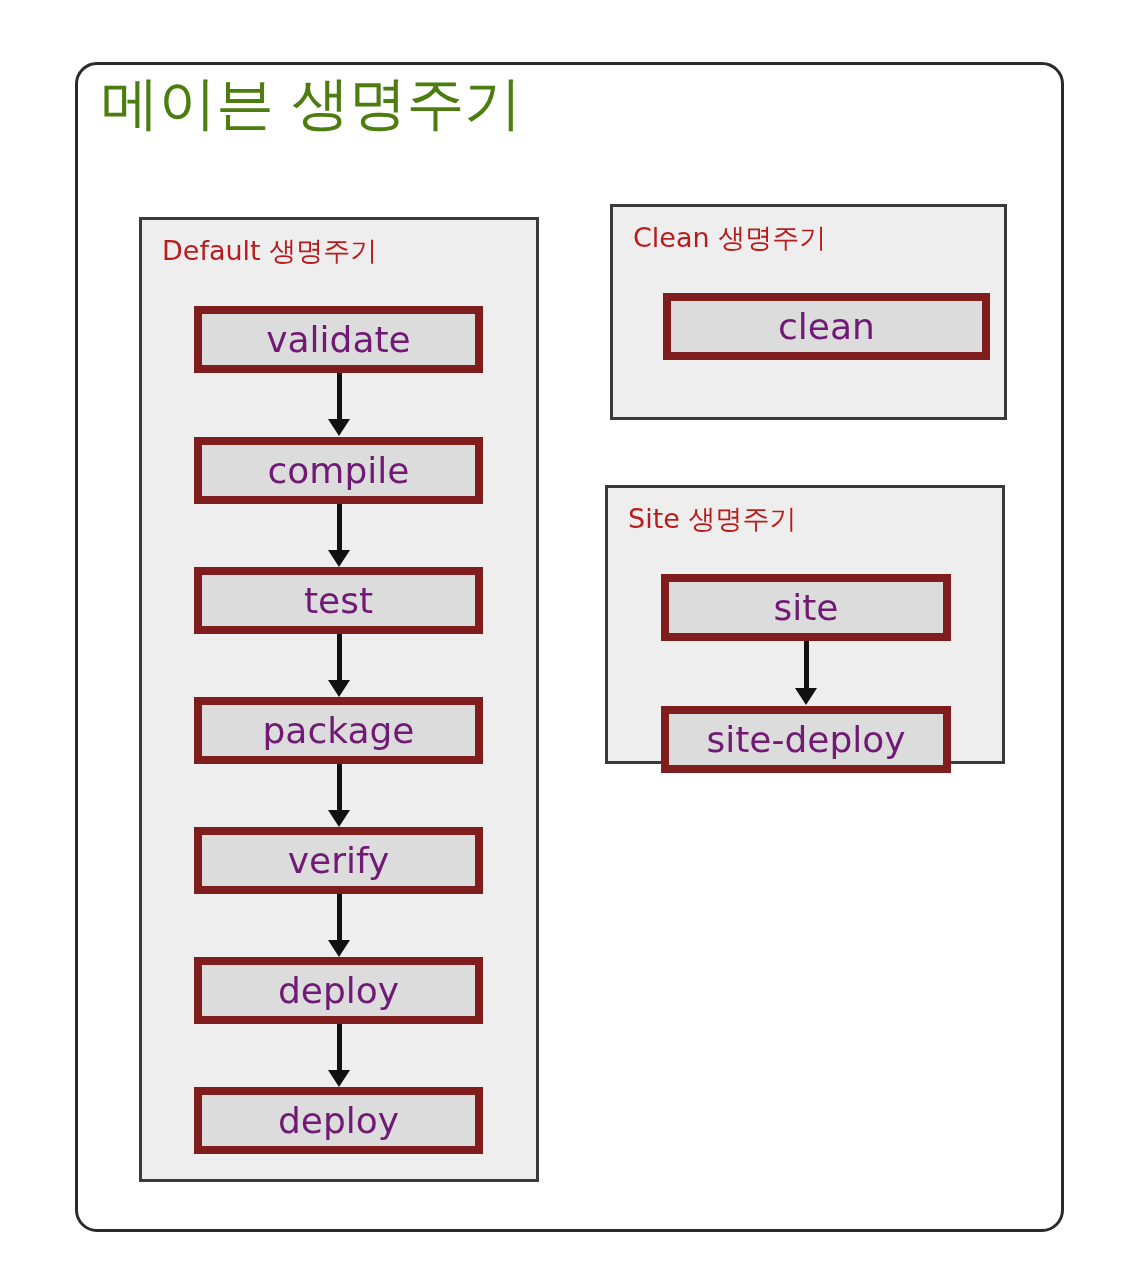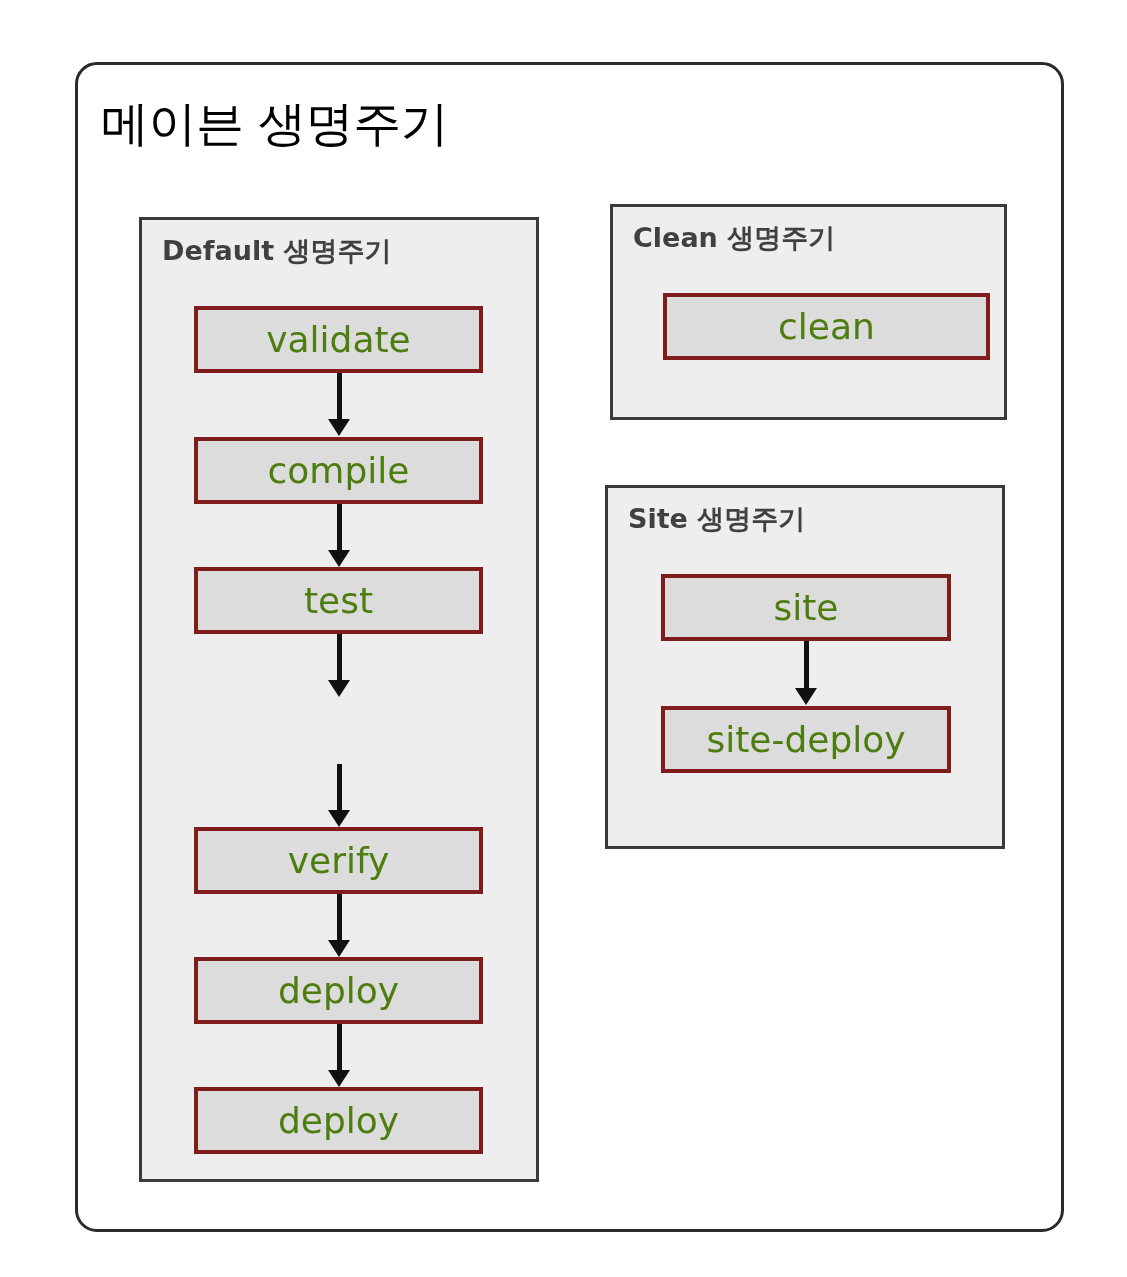--- a/index.html
+++ b/index.html
@@ -32,27 +32,26 @@
     border: 3px solid #2b2b2b;
     border-radius: 22px;
     background: #ffffff;
     box-sizing: border-box;
   }
 
   .diagram-title {
     position: absolute;
     left: 101px;
     top: 74px;
-    font-size: 48px;
+    font-size: 58px;
     line-height: 58px;
     font-weight: 400;
     letter-spacing: -0.5px;
-    color: #000000;
+    color: #4d7c0f;
     white-space: nowrap;
-    margin-top: 20px;
   }
 
   
   .group-panel {
     position: absolute;
     background: #eeeeee;
     border: 3px solid #3a3a3a;
     box-sizing: border-box;
   }
   .group-panel.default-group {
@@ -64,47 +63,47 @@
   .group-panel.clean-group {
     left: 610px;
     top: 204px;
     width: 397px;
     height: 216px;
   }
   .group-panel.site-group {
     left: 605px;
     top: 485px;
     width: 400px;
-    height: 364px;
+    height: 279px;
     padding-left: 36px;
   }
 
   .group-label {
     position: absolute;
     left: 20px;
     top: 14px;
     font-size: 27px;
     line-height: 34px;
-    font-weight: 700;
-    color: #404040;
+    font-weight: 400;
+    color: #b91c1c;
     white-space: nowrap;
   }
 
   
   .phase-box {
     position: absolute;
     background: #dcdcdc;
-    border: 4px solid #7f1d1d;
+    border: 8px solid #7f1d1d;
     box-sizing: border-box;
     display: flex;
     align-items: center;
     justify-content: center;
     font-size: 36px;
     line-height: 40px;
-    color: #4d7c0f;
+    color: #701a75;
     white-space: nowrap;
   }
 
   
   .default-group .phase-box {
     left: 52px;
     width: 289px;
     height: 67px;
   }
   .default-group .phase-box.p0 { top: 86px; }
@@ -204,20 +203,21 @@
       <div class="shaft"></div>
       <div class="head"></div>
     </div>
 
     <div class="phase-box p2">test</div>
     <div class="arrow a2">
       <div class="shaft"></div>
       <div class="head"></div>
     </div>
 
+    <div class="phase-box p3">package</div>
     <div class="arrow a3">
       <div class="shaft"></div>
       <div class="head"></div>
     </div>
 
     <div class="phase-box p4">verify</div>
     <div class="arrow a4">
       <div class="shaft"></div>
       <div class="head"></div>
     </div>

